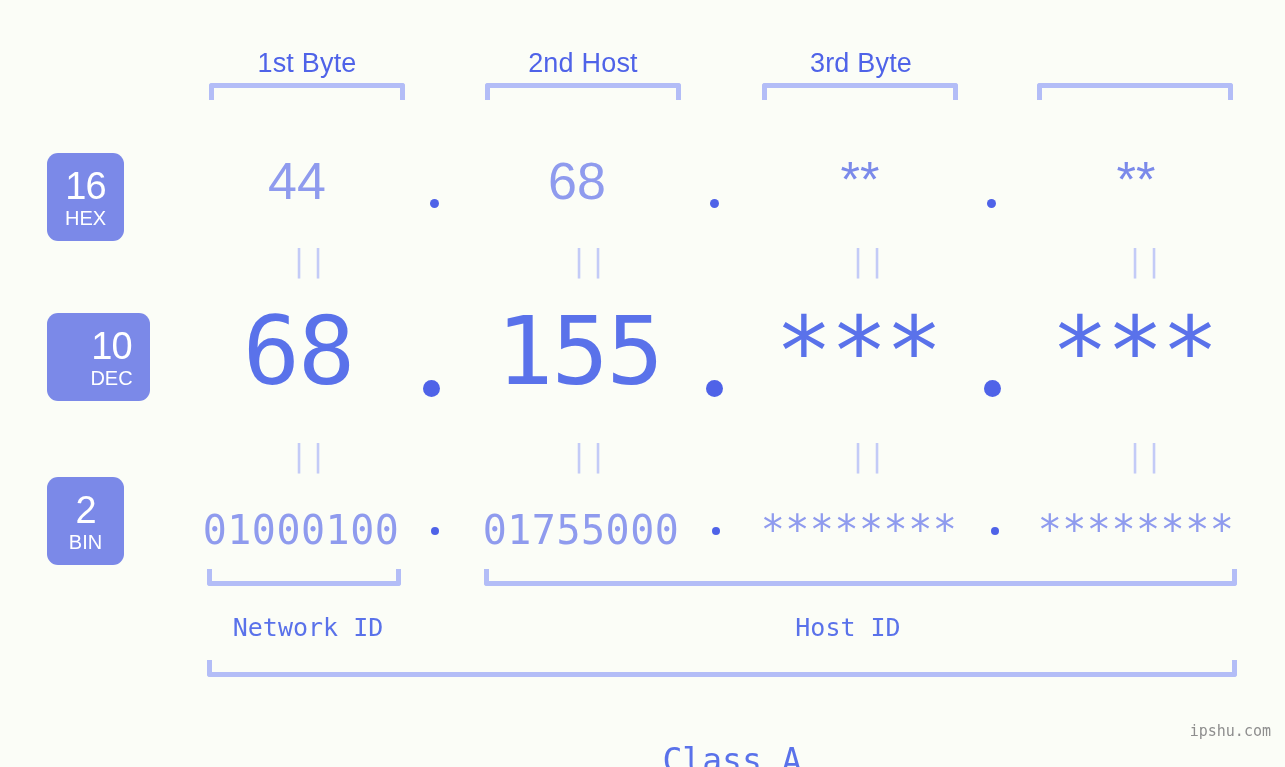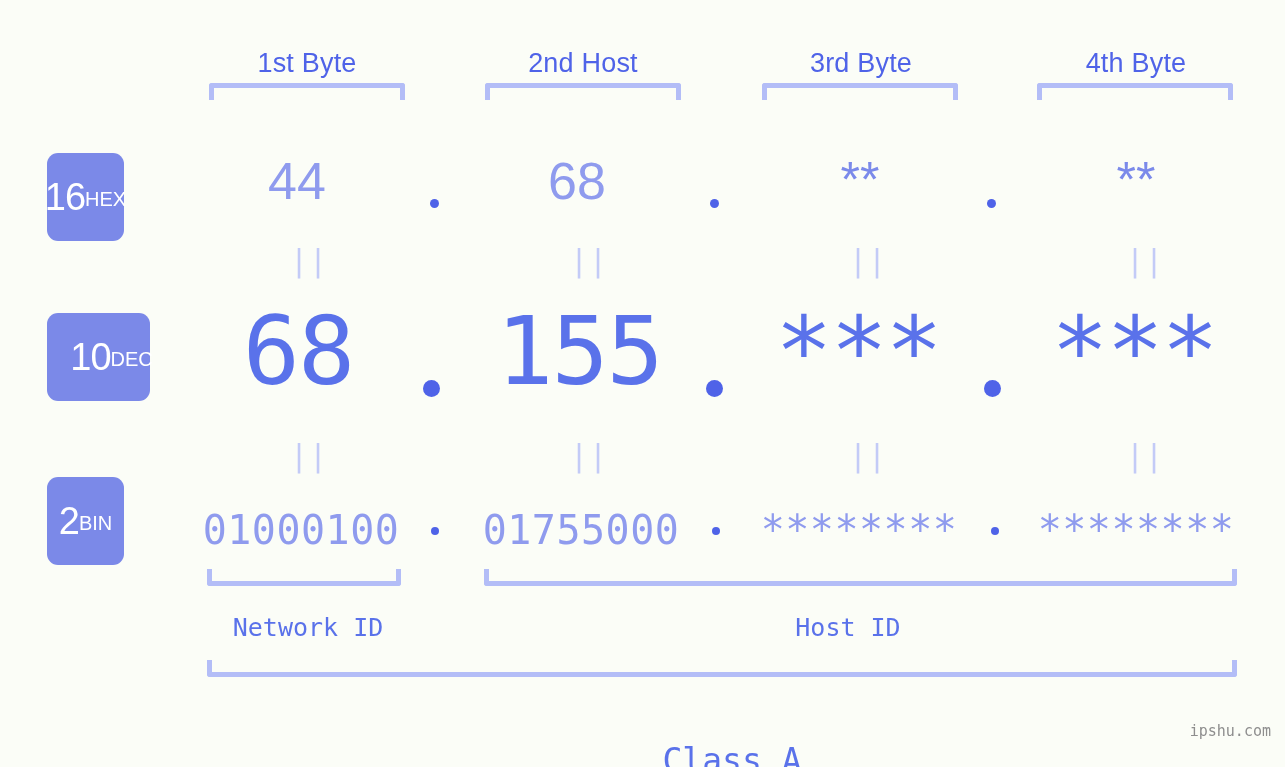--- a/index.html
+++ b/index.html
@@ -58,21 +58,21 @@
   
   .badge {
     position: absolute;
     left: 47px;
     width: 77px;
     height: 88px;
     background: #7b89e8;
     border-radius: 11px;
     color: #ffffff;
     display: flex;
-    flex-direction: row;
+    flex-direction: column;
     align-items: center;
     justify-content: center;
     line-height: 1;
   }
   .badge .num {
     font-size: 38px;
     font-weight: 400;
     letter-spacing: -1px;
   }
   .badge .lbl {
@@ -169,21 +169,20 @@
   }
 </style>
 </head>
 <body>
 
 <div class="stage">
 
   <div class="byte-header" style="left:177px;">1st Byte</div>
   <div class="byte-header" style="left:453px;">2nd Host</div>
   <div class="byte-header" style="left:731px;">3rd Byte</div>
-  <div class="byte-header" style="left:1006px;">4th Byte</div>
 
   <div class="bracket-down" style="left:209px; top:83px; width:196px;"></div>
   <div class="bracket-down" style="left:485px; top:83px; width:196px;"></div>
   <div class="bracket-down" style="left:762px; top:83px; width:196px;"></div>
   <div class="bracket-down" style="left:1037px; top:83px; width:196px;"></div>
 
   <div class="badge" style="top:153px;">
     <span class="num">16</span>
     <span class="lbl">HEX</span>
   </div>

